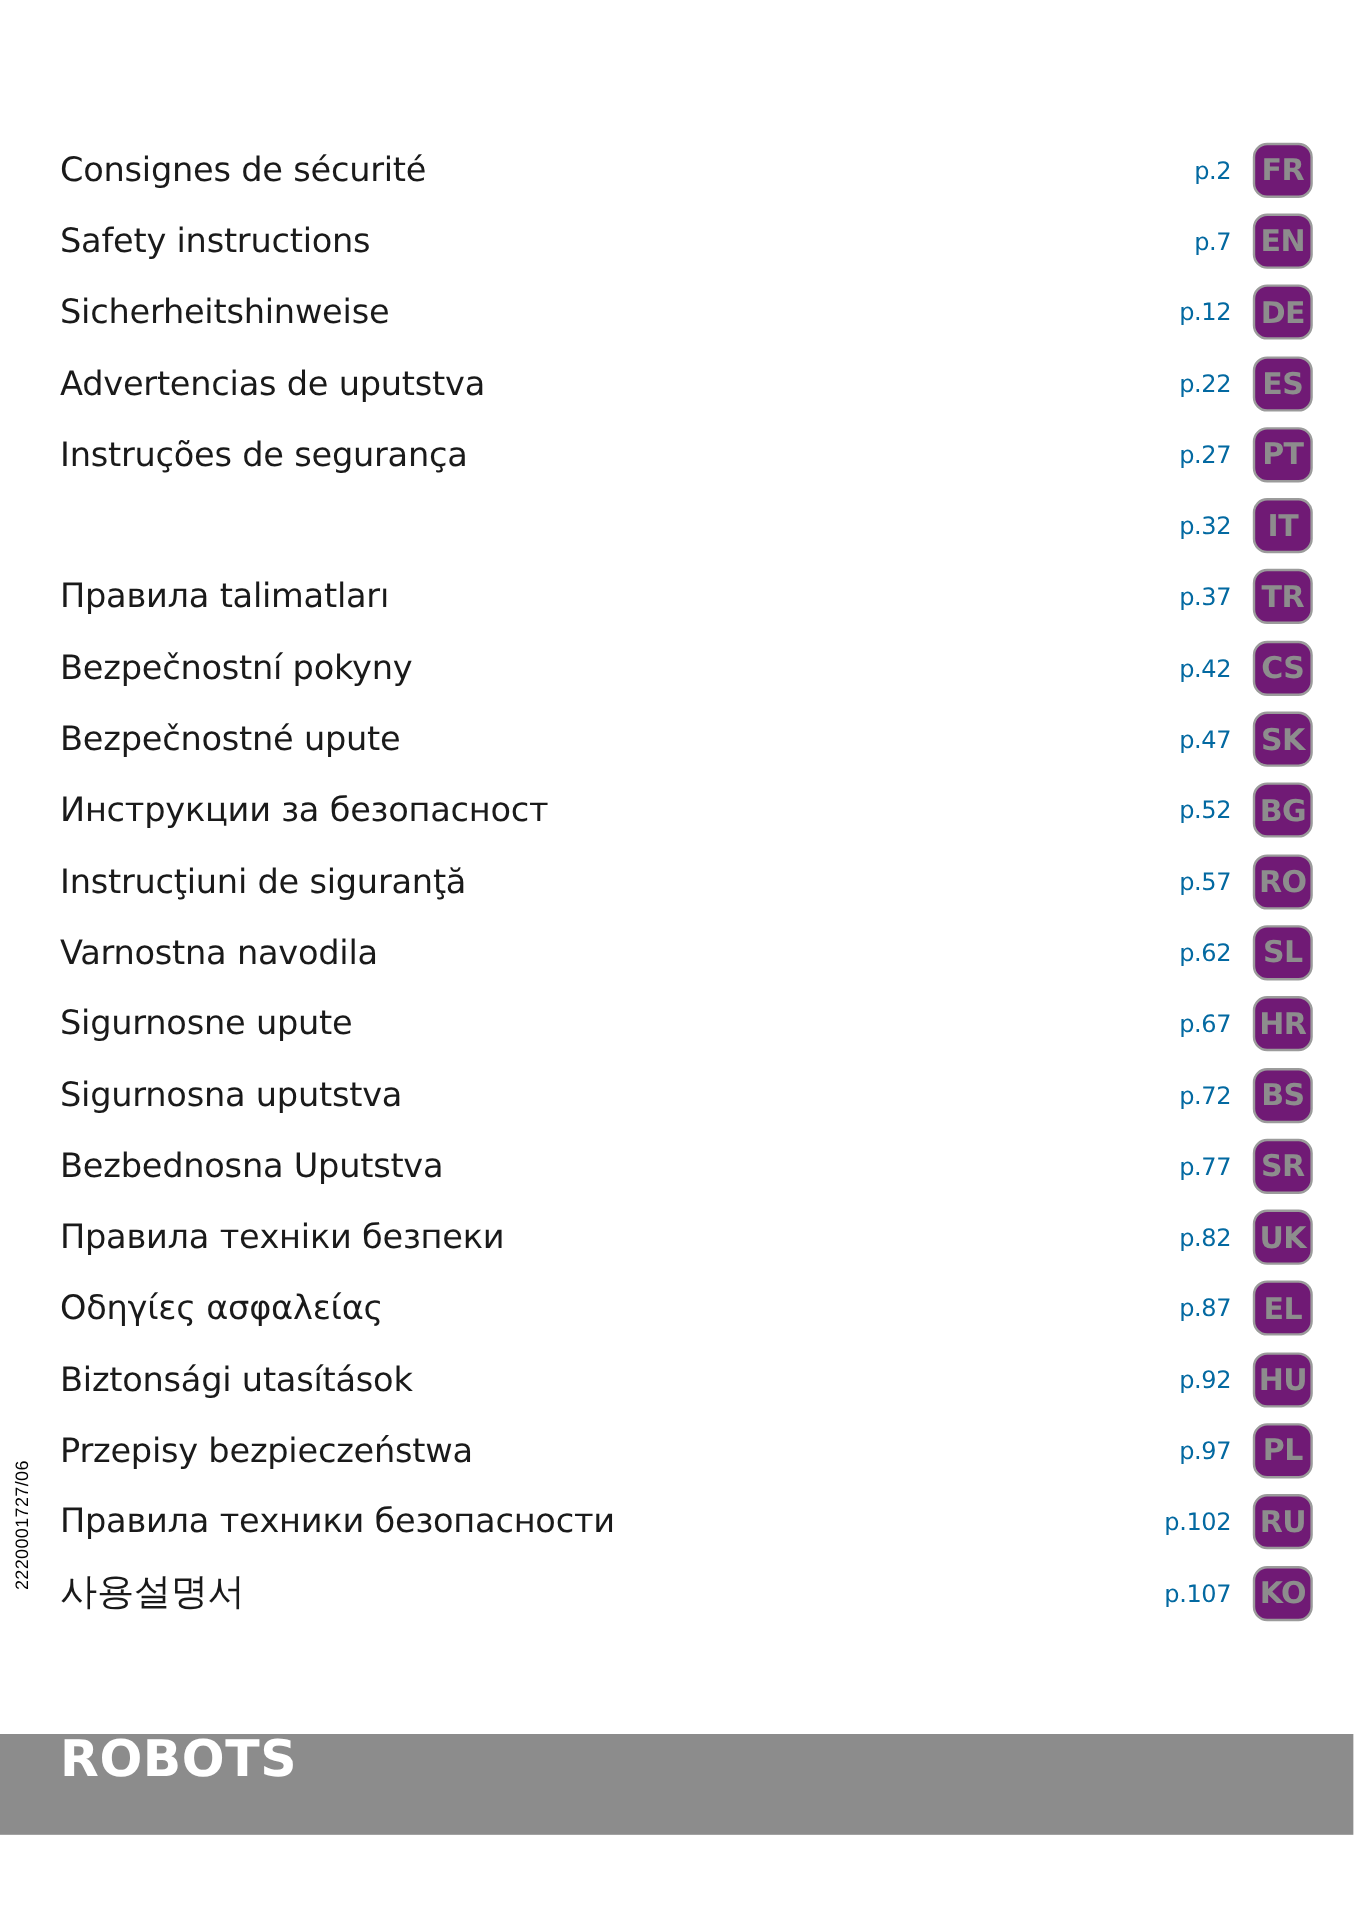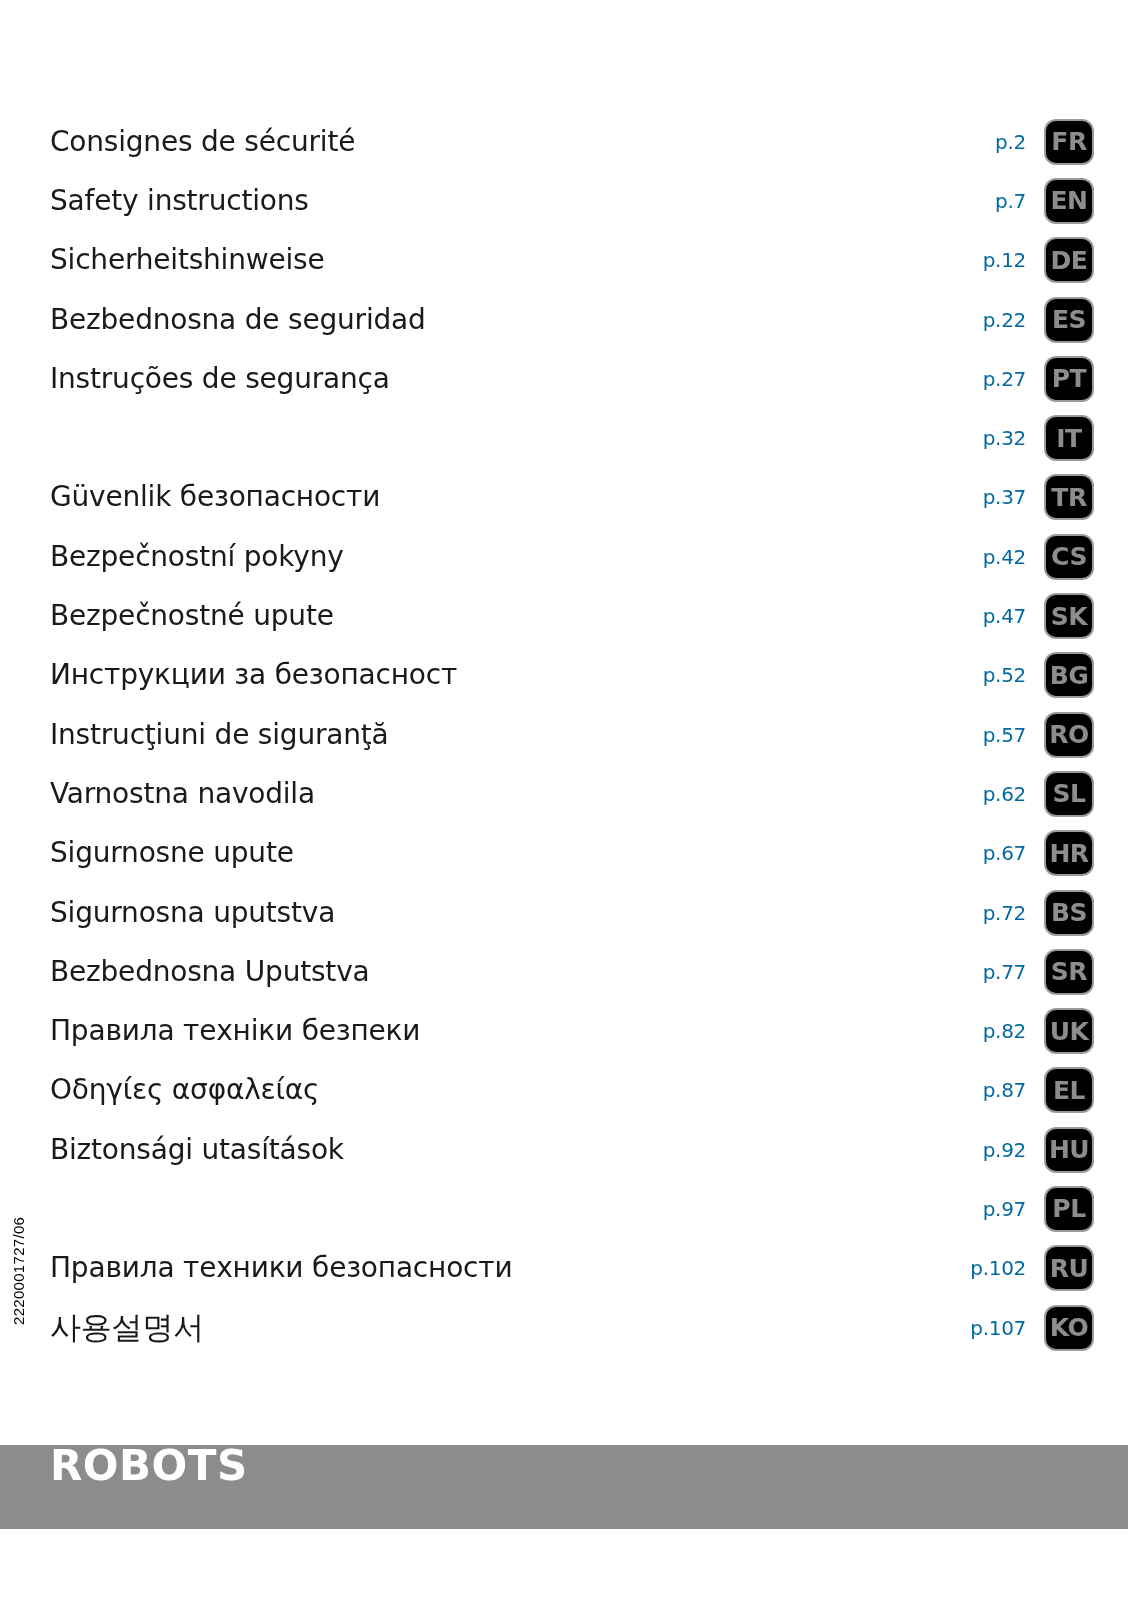--- a/index.html
+++ b/index.html
@@ -79,21 +79,21 @@
 
   .toc-badge {
     flex: 0 0 auto;
     width: 50px;
     height: 46px;
     border: 2.5px solid #9b9b9b;
     border-radius: 12px;
     display: flex;
     align-items: center;
     justify-content: center;
-    background: #000000;
+    background: #701a75;
   }
 
   .toc-badge span {
     font-family: "DejaVu Sans", "Liberation Sans", sans-serif;
     font-size: 25px;
     font-weight: bold;
     color: #8d8d8d;
     letter-spacing: -0.5px;
     line-height: 1;
   }
@@ -149,21 +149,21 @@
       </div>
       <div class="toc-row">
         <div class="toc-title">Sicherheitshinweise</div>
         <div class="toc-spacer"></div>
         <div class="toc-page">p.12</div>
         <div class="toc-badge">
           <span>DE</span>
         </div>
       </div>
       <div class="toc-row">
-        <div class="toc-title">Bezbednosna de seguridad</div>
+        <div class="toc-title">Advertencias de uputstva</div>
         <div class="toc-spacer"></div>
         <div class="toc-page">p.22</div>
         <div class="toc-badge">
           <span>ES</span>
         </div>
       </div>
       <div class="toc-row">
         <div class="toc-title">Instruções de segurança</div>
         <div class="toc-spacer"></div>
         <div class="toc-page">p.27</div>
@@ -172,21 +172,21 @@
         </div>
       </div>
       <div class="toc-row">
         <div class="toc-spacer"></div>
         <div class="toc-page">p.32</div>
         <div class="toc-badge">
           <span>IT</span>
         </div>
       </div>
       <div class="toc-row">
-        <div class="toc-title">Güvenlik безопасности</div>
+        <div class="toc-title">Правила talimatları</div>
         <div class="toc-spacer"></div>
         <div class="toc-page">p.37</div>
         <div class="toc-badge">
           <span>TR</span>
         </div>
       </div>
       <div class="toc-row">
         <div class="toc-title">Bezpečnostní pokyny</div>
         <div class="toc-spacer"></div>
         <div class="toc-page">p.42</div>
@@ -268,20 +268,21 @@
       </div>
       <div class="toc-row">
         <div class="toc-title">Biztonsági utasítások</div>
         <div class="toc-spacer"></div>
         <div class="toc-page">p.92</div>
         <div class="toc-badge">
           <span>HU</span>
         </div>
       </div>
       <div class="toc-row">
+        <div class="toc-title">Przepisy bezpieczeństwa</div>
         <div class="toc-spacer"></div>
         <div class="toc-page">p.97</div>
         <div class="toc-badge">
           <span>PL</span>
         </div>
       </div>
       <div class="toc-row">
         <div class="toc-title">Правила техники безопасности</div>
         <div class="toc-spacer"></div>
         <div class="toc-page">p.102</div>

